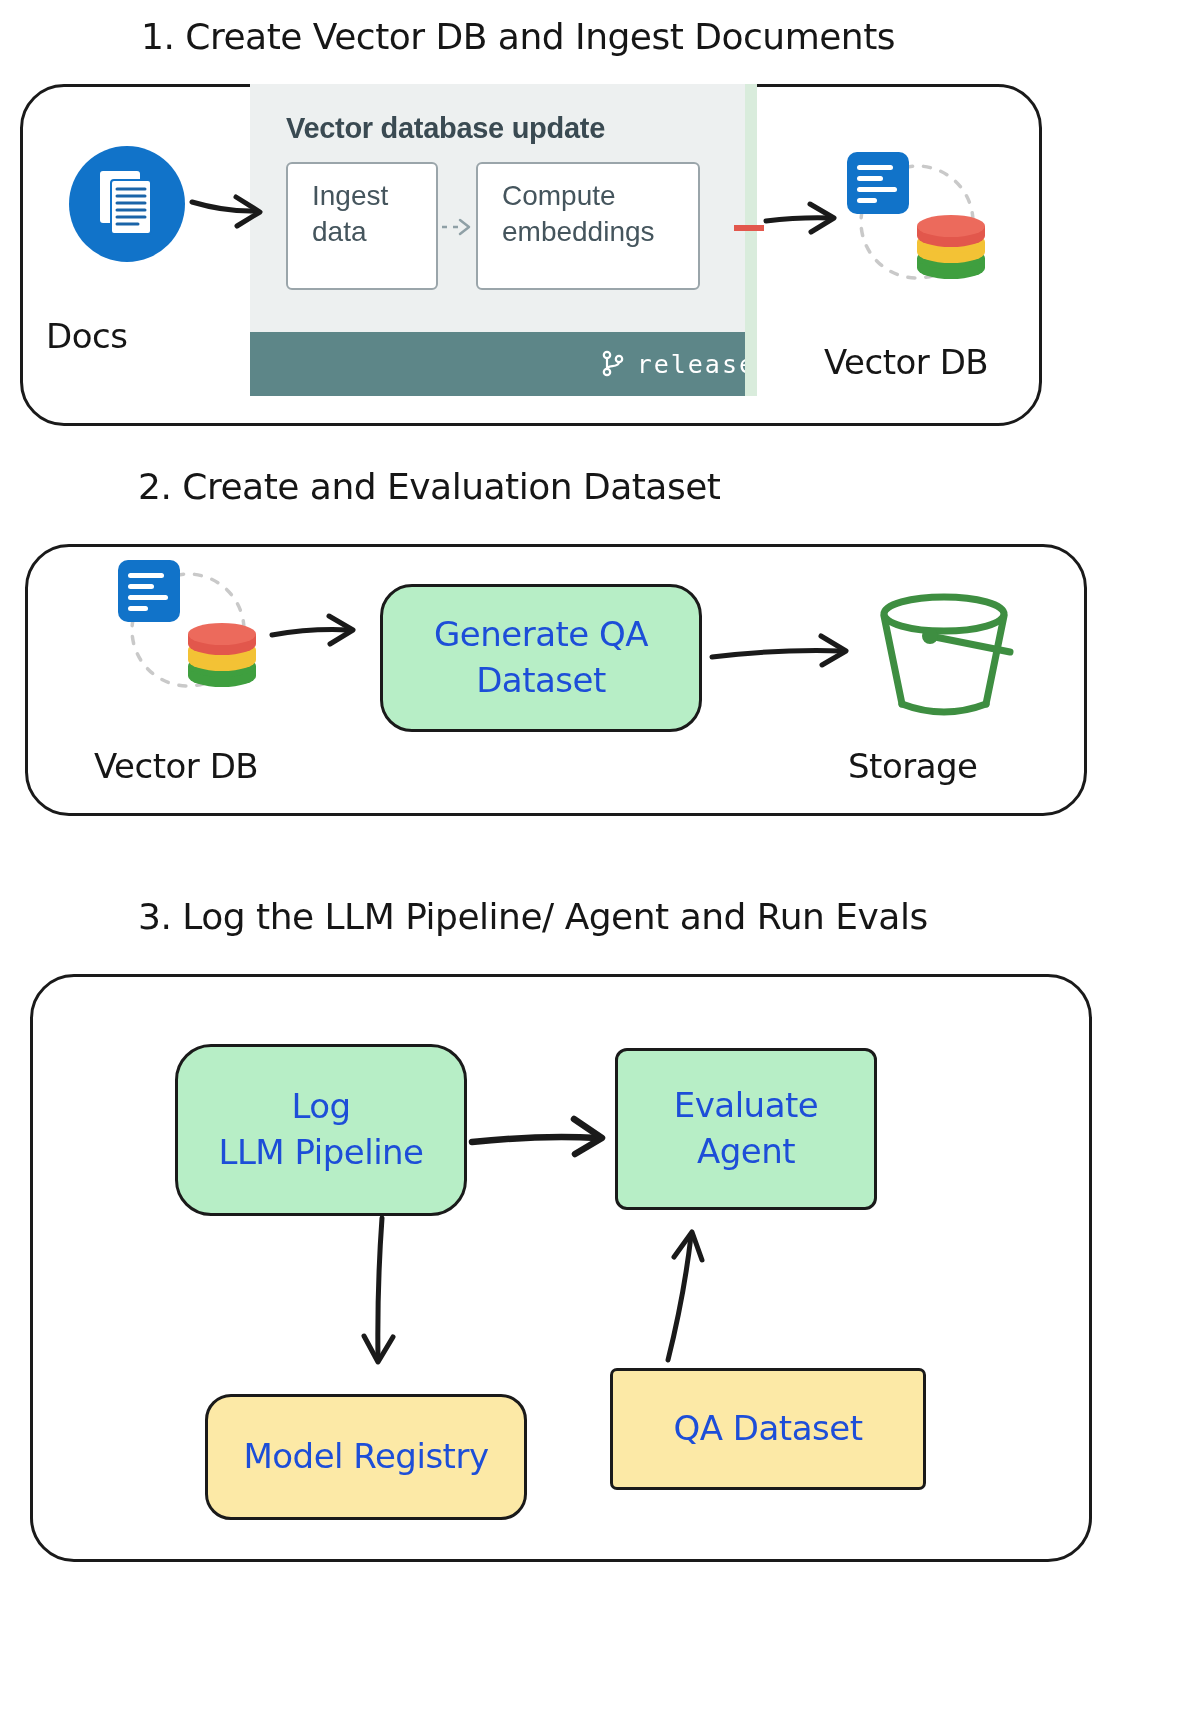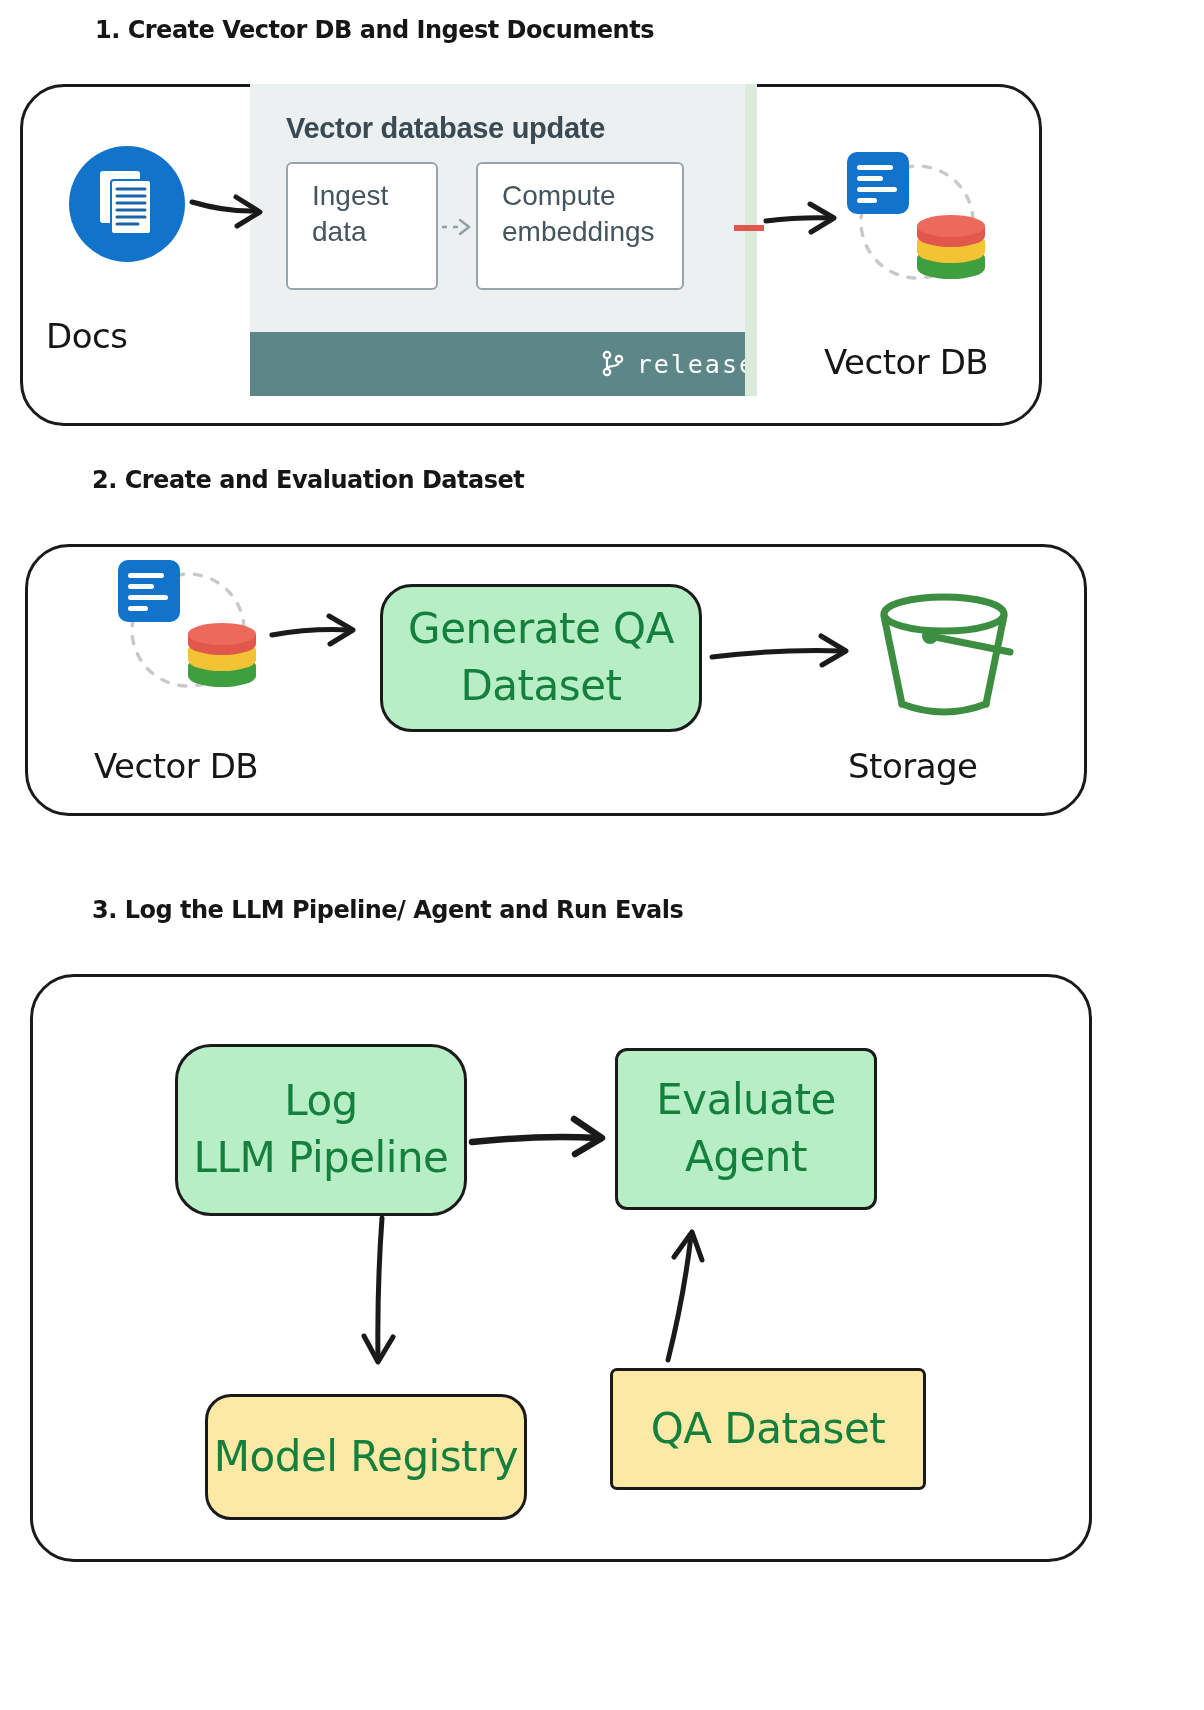--- a/index.html
+++ b/index.html
@@ -2,29 +2,29 @@
 <html style="--ink: #1a1a1a; --green-box: #b7eec6; --yellow-box: #fce9a6; --panel-bg: #edf0f0; --panel-footer: #5d8688; --panel-title: #3a4a52; --panel-box-border: #9aa5aa; --blue-icon: #1173c9; --db-red: #e2574c; --db-red-top: #ec6a5c; --db-yellow: #f3c235; --db-green: #3f9f3f; --bucket-green: #3e8e41; --red-connector: #e2574c; --dashed-gray: #c9c9c9;"><head>
 <meta charset="utf-8">
 <style>
   html,body{margin:0;padding:0;background:#ffffff;}
   #page{
     position:relative;width:1204px;height:1710px;background:#ffffff;overflow:hidden;
     font-family:"DejaVu Sans",sans-serif;color:#161616;
   }
   .abs{position:absolute;}
   .hand{font-family:"DejaVu Sans",sans-serif;color:#161616;letter-spacing:-0.5px;}
-  .section-title{font-size:24px;font-weight:700;white-space:nowrap;}
+  .section-title{font-size:36px;font-weight:400;white-space:nowrap;margin-left:46px;}
   .icon-label{font-size:34px;font-weight:500;white-space:nowrap;}
   .container{
     position:absolute;background:#ffffff;border:3.5px solid #1a1a1a;border-radius:44px;
   }
   .node{
     position:absolute;border:3.5px solid #1a1a1a;display:flex;flex-direction:column;
     align-items:center;justify-content:center;text-align:center;
-    font-size:42px;font-weight:500;line-height:1.35;color:#15803d;
+    font-size:34px;font-weight:500;line-height:1.35;color:#1d4ed8;
   }
   .node.green{background:var(--green-box);}
   .node.yellow{background:var(--yellow-box);}
   
   #update-panel{
     position:absolute;left:250px;top:84px;width:506px;height:312px;
     background:var(--panel-bg);z-index:2;font-family:"Liberation Sans",sans-serif;
   }
   #update-panel .panel-title{
     position:absolute;left:36px;top:28px;font-size:29px;font-weight:700;color:var(--panel-title);
@@ -71,21 +71,21 @@
         <line x1="51" y1="74" x2="79" y2="74"></line>
         <line x1="51" y1="81" x2="72" y2="81"></line>
       </g>
     </svg>
   </div>
   <div class="abs hand icon-label" style="left:46px;top:316px;">Docs</div>
 
   <div id="update-panel">
     <div class="panel-title">Vector database update</div>
     <div class="panel-step" style="left:36px;top:78px;width:152px;height:128px;">Ingest data</div>
-    <div class="panel-step" style="left:226px;top:78px;width:208px;height:128px;">Compute embeddings</div>
+    <div class="panel-step" style="left:226px;top:78px;width:224px;height:128px;">Compute embeddings</div>
     <svg class="abs" style="left:188px;top:128px;" width="40" height="30" viewBox="0 0 40 30">
       <line x1="4" y1="15" x2="26" y2="15" stroke="#8fa0a6" stroke-width="2.5" stroke-dasharray="5 6"></line>
       <path d="M22 8 L31 15 L22 22" stroke="#8fa0a6" stroke-width="2.5" fill="none" stroke-linecap="round" stroke-linejoin="round"></path>
     </svg>
     <div id="panel-footer">
       <svg width="24" height="28" viewBox="0 0 24 28">
         <g stroke="#ffffff" stroke-width="2.2" fill="none">
           <circle cx="6" cy="5" r="3.2"></circle>
           <circle cx="6" cy="22" r="3.2"></circle>
           <circle cx="18" cy="9" r="3.2"></circle>

